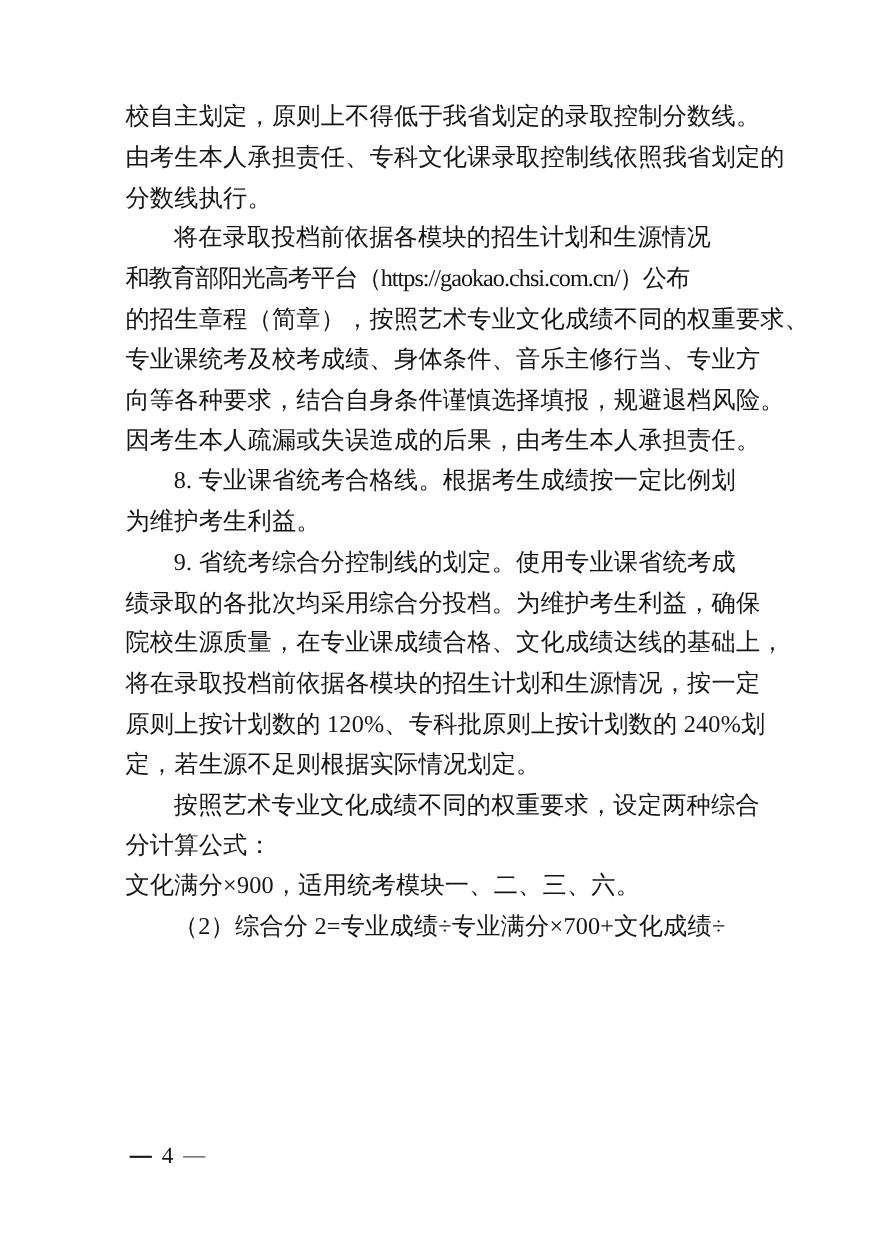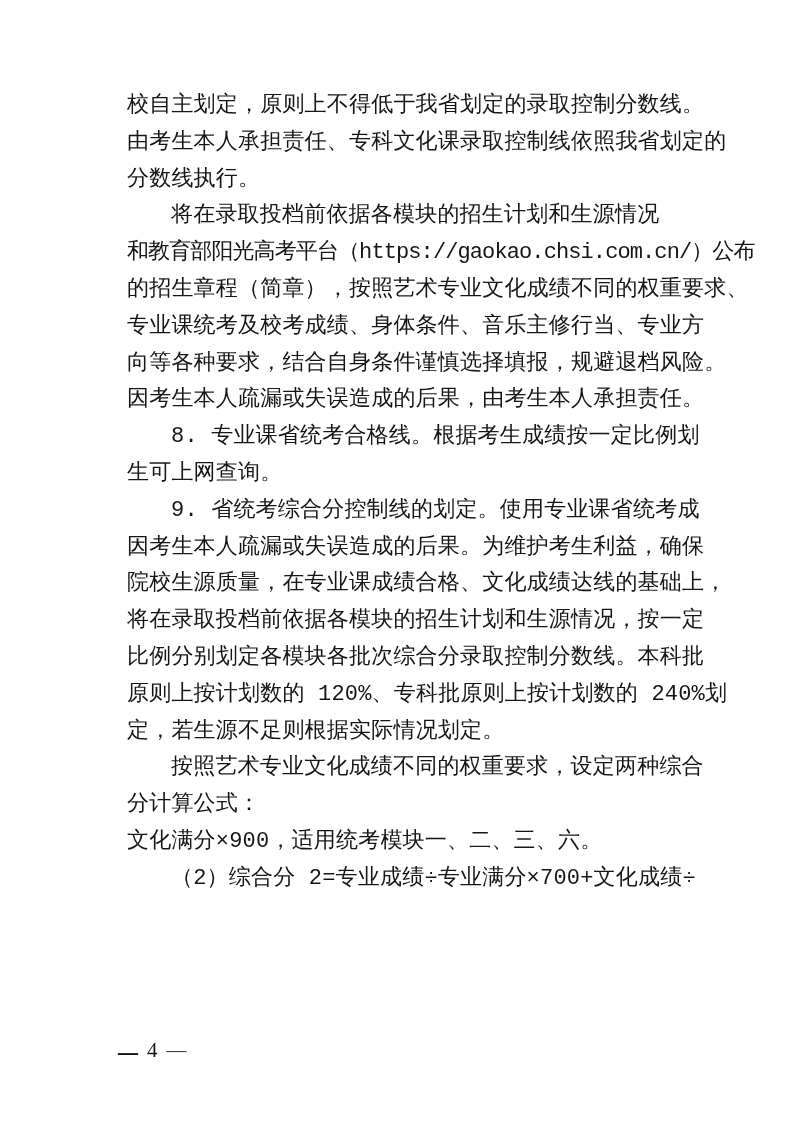--- a/index.html
+++ b/index.html
@@ -15,27 +15,26 @@
   }
   .page {
     position: relative;
     width: 793px;
     height: 1122px;
     background: #ffffff;
     overflow: hidden;
   }
   .text-block {
     position: absolute;
-    left: 127px;
+    left: 114px;
     top: 88px;
     width: 584px;
     font-size: 22px;
     line-height: 36.8px;
     letter-spacing: 0.2px;
-    font-family: Liberation Mono, monospace;
   }
   .line {
     white-space: nowrap;
     height: 36.8px;
     text-align: left;
   }
   .line.indent {
     text-indent: 44px;
   }
   .line.compact {
@@ -72,26 +71,25 @@
       <div class="line">校自主划定，原则上不得低于我省划定的录取控制分数线。</div>
       <div class="line">由考生本人承担责任、专科文化课录取控制线依照我省划定的</div>
       <div class="line">分数线执行。</div>
       <div class="line indent">将在录取投档前依据各模块的招生计划和生源情况</div>
       <div class="line compact">和教育部阳光高考平台（https://gaokao.chsi.com.cn/）公布</div>
       <div class="line">的招生章程（简章），按照艺术专业文化成绩不同的权重要求、</div>
       <div class="line">专业课统考及校考成绩、身体条件、音乐主修行当、专业方</div>
       <div class="line">向等各种要求，结合自身条件谨慎选择填报，规避退档风险。</div>
       <div class="line">因考生本人疏漏或失误造成的后果，由考生本人承担责任。</div>
       <div class="line indent">8. 专业课省统考合格线。根据考生成绩按一定比例划</div>
-      <div class="line">生可上网查询。</div>
+      <div class="line">为维护考生利益。</div>
       <div class="line indent">9. 省统考综合分控制线的划定。使用专业课省统考成</div>
-      <div class="line">因考生本人疏漏或失误造成的后果。为维护考生利益，确保</div>
+      <div class="line">绩录取的各批次均采用综合分投档。为维护考生利益，确保</div>
       <div class="line">院校生源质量，在专业课成绩合格、文化成绩达线的基础上，</div>
       <div class="line">将在录取投档前依据各模块的招生计划和生源情况，按一定</div>
-      <div class="line">比例分别划定各模块各批次综合分录取控制分数线。本科批</div>
       <div class="line">原则上按计划数的 120%、专科批原则上按计划数的 240%划</div>
       <div class="line">定，若生源不足则根据实际情况划定。</div>
       <div class="line indent">按照艺术专业文化成绩不同的权重要求，设定两种综合</div>
       <div class="line">分计算公式：</div>
       <div class="line">文化满分×900，适用统考模块一、二、三、六。</div>
       <div class="line indent">（2）综合分 2=专业成绩÷专业满分×700+文化成绩÷</div>
     </div>
 
   <div class="page-footer">
     <span class="dash-left">—</span>

